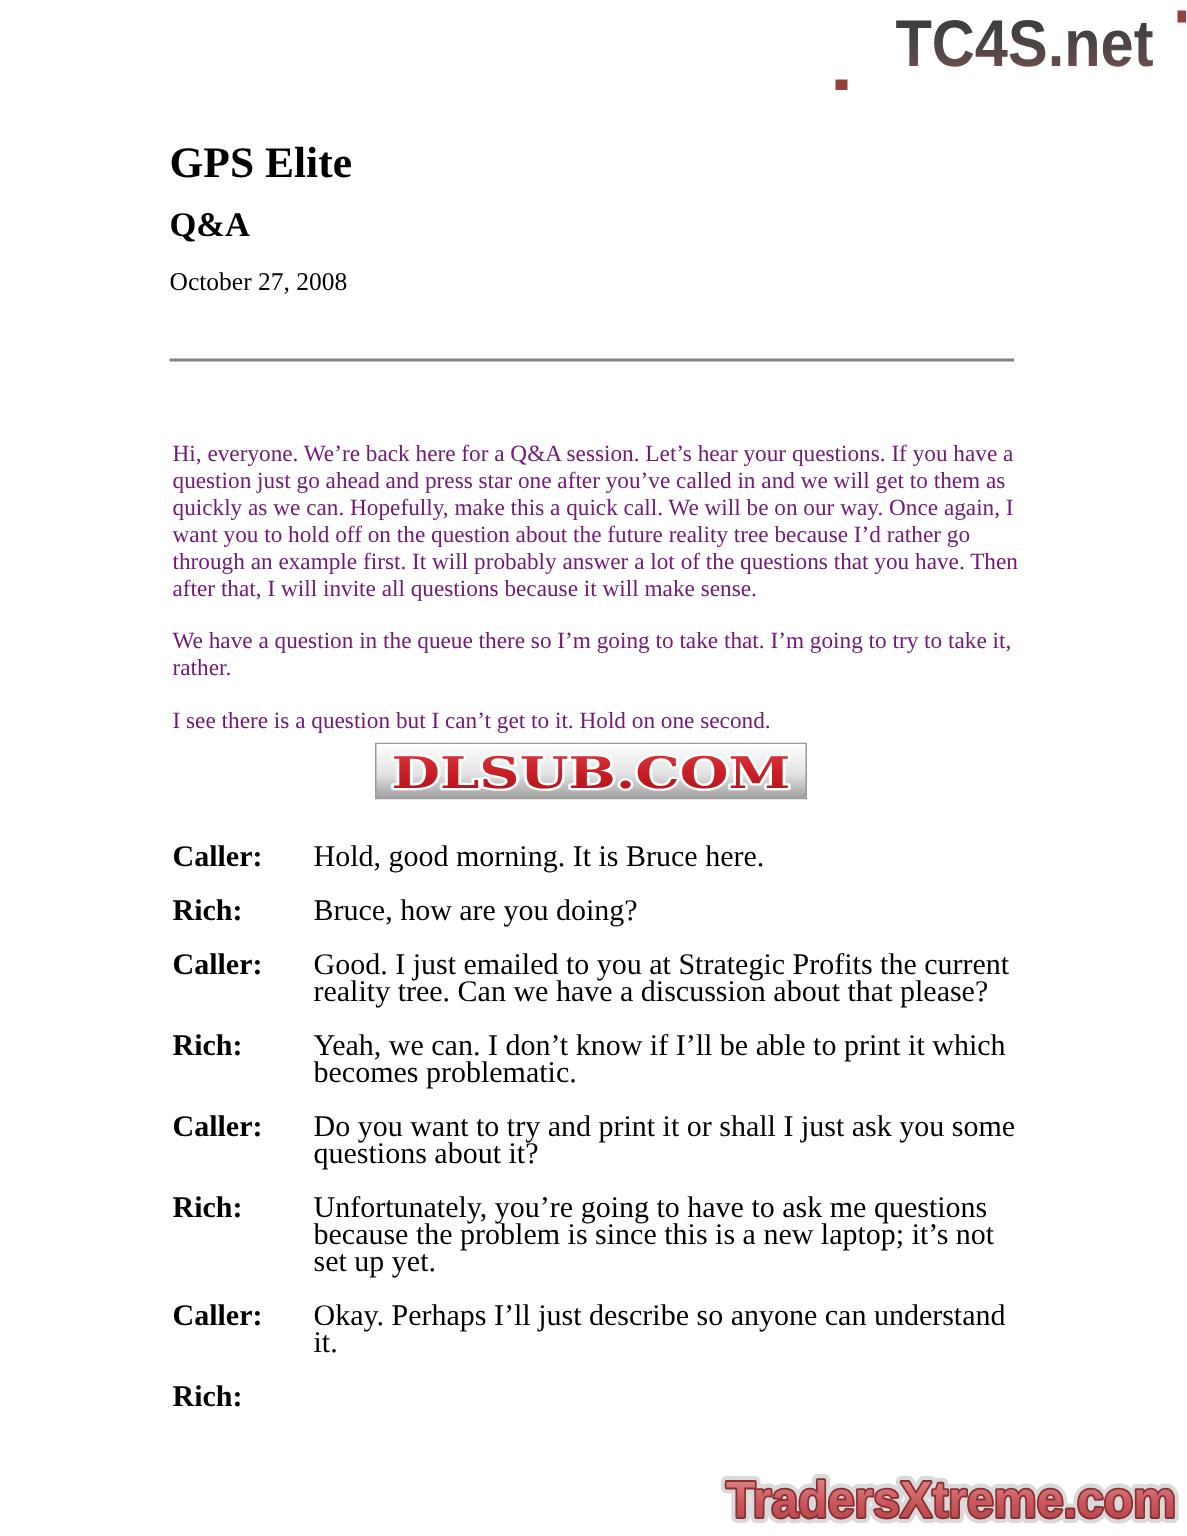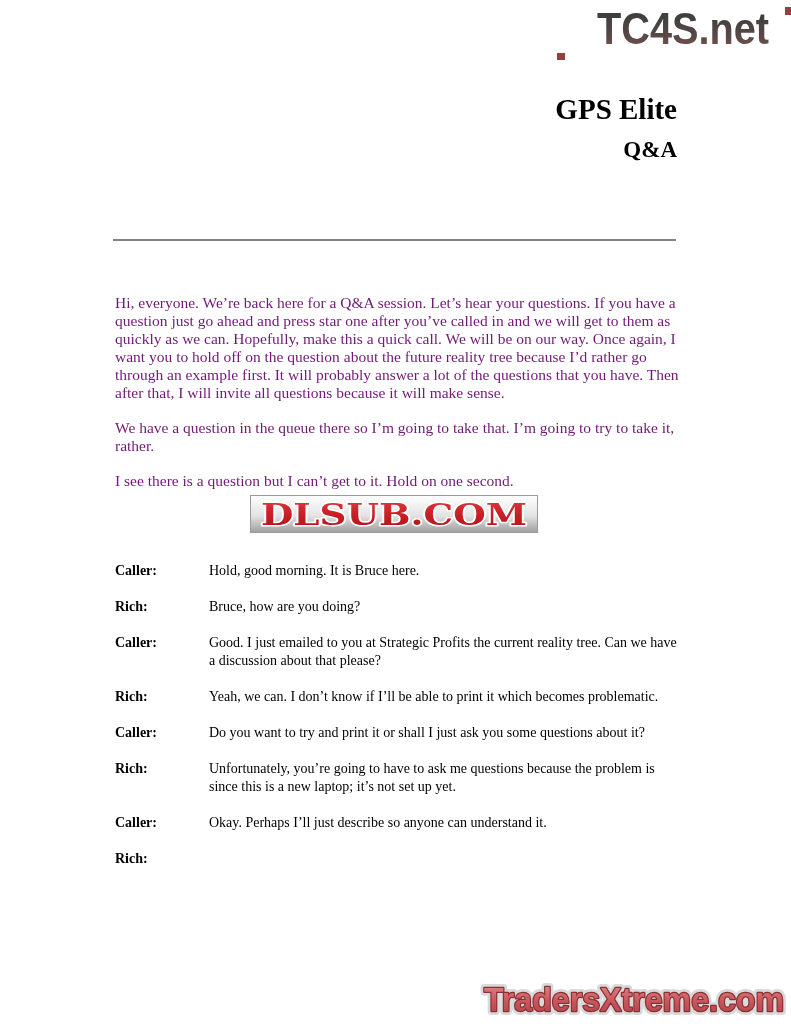--- a/index.html
+++ b/index.html
@@ -3,38 +3,38 @@
 <meta charset="utf-8">
 <style>
   html,body{margin:0;padding:0;}
   body{background:#ffffff;font-family:"Liberation Serif", serif;}
   .doc{position:relative;width:791px;height:1024px;background:#ffffff;overflow:hidden;}
 
   
   .header-logo{position:absolute;top:0;right:0;width:236px;height:70px;}
 
   
-  .title-block{position:absolute;top:90px;left:113px;width:564px;text-align:right;}
+  .title-block{position:absolute;top:90px;left:113px;width:564px;text-align:left;}
   .doc-title{margin:0;font-size:29px;line-height:38px;font-weight:bold;color:#000;}
   .doc-subtitle{margin:8px 0 0 0;font-size:23px;line-height:28px;font-weight:bold;color:#000000;}
   .doc-date{margin:12px 0 0 0;font-size:17px;line-height:24px;color:#000;}
 
   
   .rule{position:absolute;top:239px;left:113px;width:563px;height:0;border-top:2px solid #828282;}
 
   
   .paragraphs{position:absolute;top:294px;left:115px;width:565px;color:#701a75;}
   .paragraphs p{margin:0 0 17px 0;font-size:15.5px;line-height:18px;}
 
   
   .dlsub-logo{position:absolute;top:495px;left:250px;width:276px;height:38px;}
 
   
   .dialog{position:absolute;top:562px;left:115px;width:565px;color:#000;}
-  .dialog-row{display:flex;margin:0 0 18px 0;font-size:14px;line-height:18px;}
+  .dialog-row{display:flex;margin:0 0 18px 0;font-size:20px;line-height:18px;}
   .speaker{flex:0 0 94px;font-weight:bold;}
   .speech{flex:1;}
 
   
   .footer-logo{position:absolute;top:976px;right:1px;width:312px;height:46px;}
 
   svg text{font-family:"Liberation Sans", sans-serif;}
   .dl-text{font-family:"DejaVu Serif", serif;}
 </style>
 </head>
@@ -53,20 +53,21 @@
       </defs>
       <rect x="230" y="7" width="6" height="8" fill="#96403c"></rect>
       <rect x="2" y="53" width="8" height="7" fill="#96403c"></rect>
       <text x="128" y="44" text-anchor="middle" font-size="44" font-weight="bold" textLength="172" lengthAdjust="spacingAndGlyphs" fill="url(#tcgrad)">TC4S.net</text>
     </svg>
   </div>
 
   <div class="title-block">
     <h1 class="doc-title">GPS Elite</h1>
     <h2 class="doc-subtitle">Q&amp;A</h2>
+    <div class="doc-date">October 27, 2008</div>
   </div>
 
   <div class="rule"></div>
 
   <div class="paragraphs">
     <p>Hi, everyone. We’re back here for a Q&amp;A session. Let’s hear your questions. If you have a question just go ahead and press star one after you’ve called in and we will get to them as quickly as we can. Hopefully, make this a quick call. We will be on our way. Once again, I want you to hold off on the question about the future reality tree because I’d rather go through an example first. It will probably answer a lot of the questions that you have. Then after that, I will invite all questions because it will make sense.</p>
     <p>We have a question in the queue there so I’m going to take that. I’m going to try to take it, rather.</p>
     <p>I see there is a question but I can’t get to it. Hold on one second.</p>
   </div>
 

